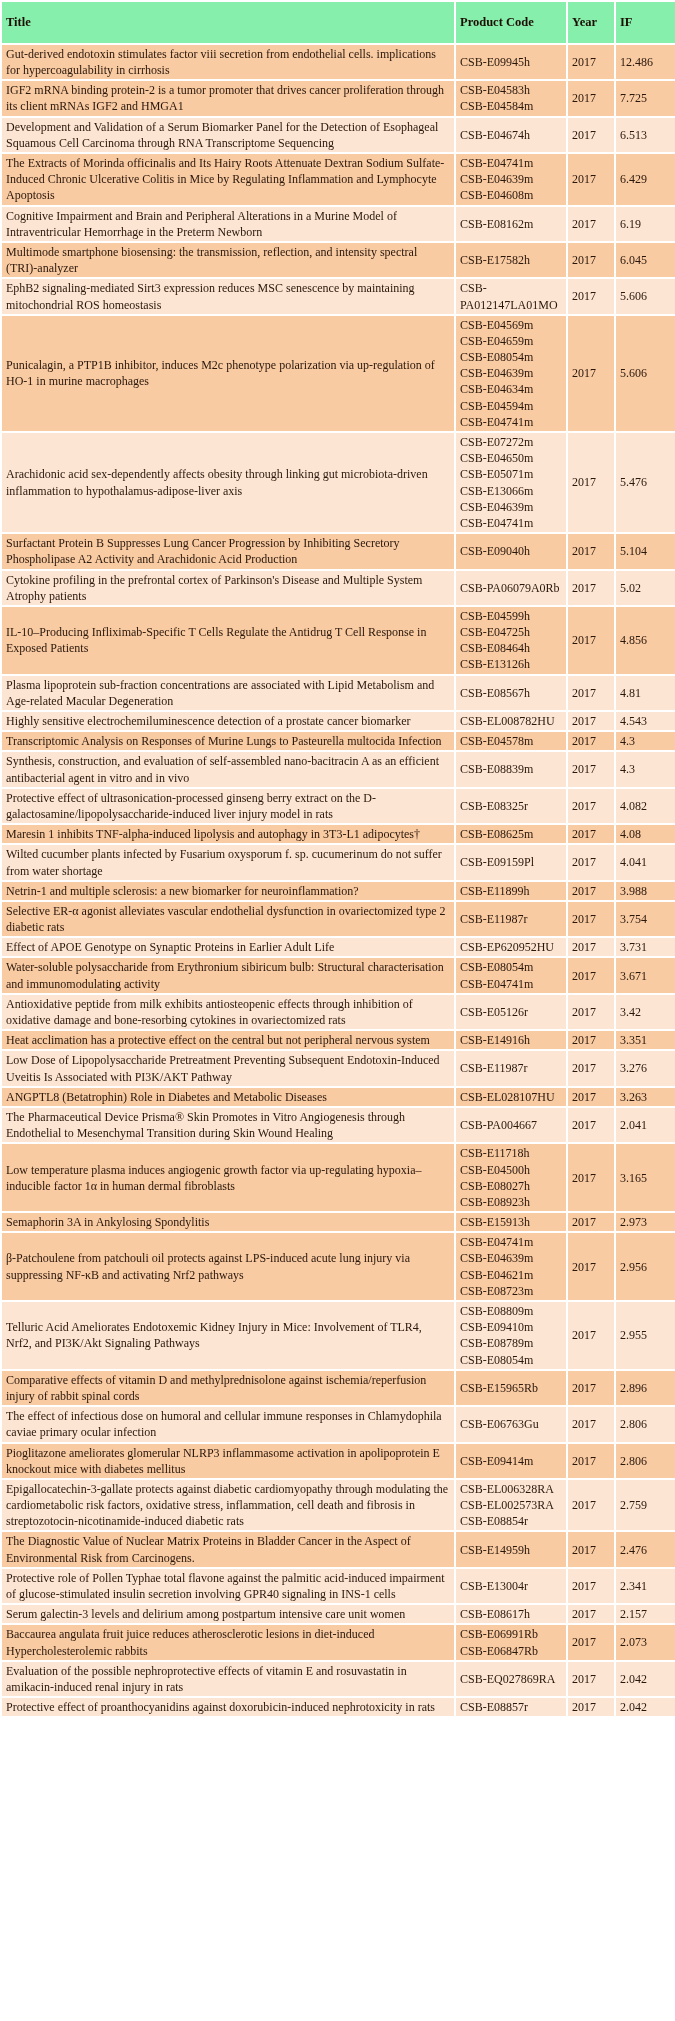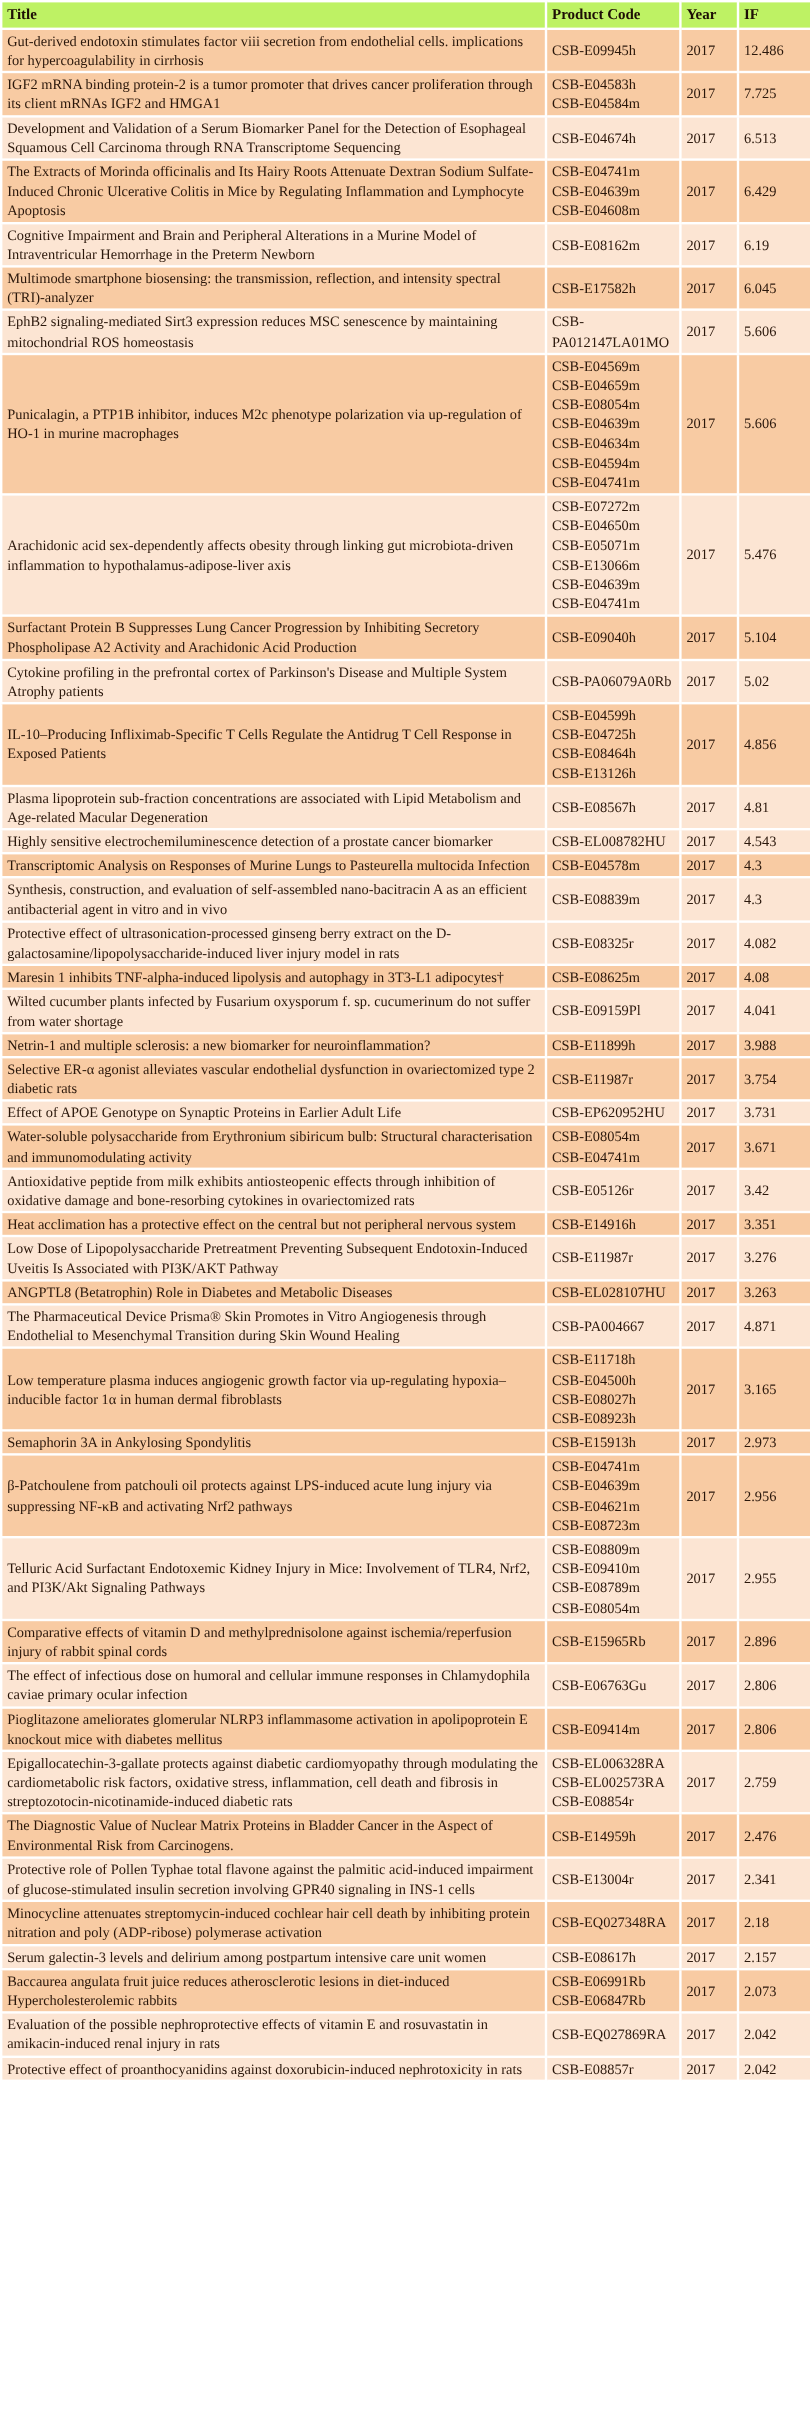--- a/index.html
+++ b/index.html
@@ -21,25 +21,25 @@
   table.pub-table td {
     border: 2px solid #ffffff;
     padding: 1px 4px;
     font-size: 12px;
     line-height: 1.35;
     vertical-align: middle;
     overflow-wrap: break-word;
     word-wrap: break-word;
   }
   table.pub-table th {
-    background: #bef264;
+    background: #86efac;
     font-weight: bold;
     text-align: left;
     font-size: 12.5px;
-    padding: 2px 4px;
+    padding: 12px 4px;
     color: #1d0f05;
   }
   tr.row-dark td { background: #f8cba3; }
   tr.row-light td { background: #fce5d3; }
   col.c-title { width: 454px; }
   col.c-code  { width: 112px; }
   col.c-year  { width: 48px;  }
   col.c-if    { width: 61px;  }
   td .code-line { white-space: normal; }
 </style>
@@ -295,21 +295,21 @@
         </td>
         <td>2017</td>
         <td>3.263</td>
       </tr>
       <tr class="row-light">
         <td>The Pharmaceutical Device Prisma® Skin Promotes in Vitro Angiogenesis through Endothelial to Mesenchymal Transition during Skin Wound Healing</td>
         <td>
           <div class="code-line">CSB-PA004667</div>
         </td>
         <td>2017</td>
-        <td>4.871</td>
+        <td>2.041</td>
       </tr>
       <tr class="row-dark">
         <td>Low temperature plasma induces angiogenic growth factor via up-regulating hypoxia–inducible factor 1α in human dermal fibroblasts</td>
         <td>
           <div class="code-line">CSB-E11718h</div>
           <div class="code-line">CSB-E04500h</div>
           <div class="code-line">CSB-E08027h</div>
           <div class="code-line">CSB-E08923h</div>
         </td>
         <td>2017</td>
@@ -328,21 +328,21 @@
         <td>
           <div class="code-line">CSB-E04741m</div>
           <div class="code-line">CSB-E04639m</div>
           <div class="code-line">CSB-E04621m</div>
           <div class="code-line">CSB-E08723m</div>
         </td>
         <td>2017</td>
         <td>2.956</td>
       </tr>
       <tr class="row-light">
-        <td>Telluric Acid Surfactant Endotoxemic Kidney Injury in Mice: Involvement of TLR4, Nrf2, and PI3K/Akt Signaling Pathways</td>
+        <td>Telluric Acid Ameliorates Endotoxemic Kidney Injury in Mice: Involvement of TLR4, Nrf2, and PI3K/Akt Signaling Pathways</td>
         <td>
           <div class="code-line">CSB-E08809m</div>
           <div class="code-line">CSB-E09410m</div>
           <div class="code-line">CSB-E08789m</div>
           <div class="code-line">CSB-E08054m</div>
         </td>
         <td>2017</td>
         <td>2.955</td>
       </tr>
       <tr class="row-dark">
@@ -388,28 +388,20 @@
         <td>2.476</td>
       </tr>
       <tr class="row-light">
         <td>Protective role of Pollen Typhae total flavone against the palmitic acid-induced impairment of glucose-stimulated insulin secretion involving GPR40 signaling in INS-1 cells</td>
         <td>
           <div class="code-line">CSB-E13004r</div>
         </td>
         <td>2017</td>
         <td>2.341</td>
       </tr>
-      <tr class="row-dark">
-        <td>Minocycline attenuates streptomycin-induced cochlear hair cell death by inhibiting protein nitration and poly (ADP-ribose) polymerase activation</td>
-        <td>
-          <div class="code-line">CSB-EQ027348RA</div>
-        </td>
-        <td>2017</td>
-        <td>2.18</td>
-      </tr>
       <tr class="row-light">
         <td>Serum galectin-3 levels and delirium among postpartum intensive care unit women</td>
         <td>
           <div class="code-line">CSB-E08617h</div>
         </td>
         <td>2017</td>
         <td>2.157</td>
       </tr>
       <tr class="row-dark">
         <td>Baccaurea angulata fruit juice reduces atherosclerotic lesions in diet-induced Hypercholesterolemic rabbits</td>

